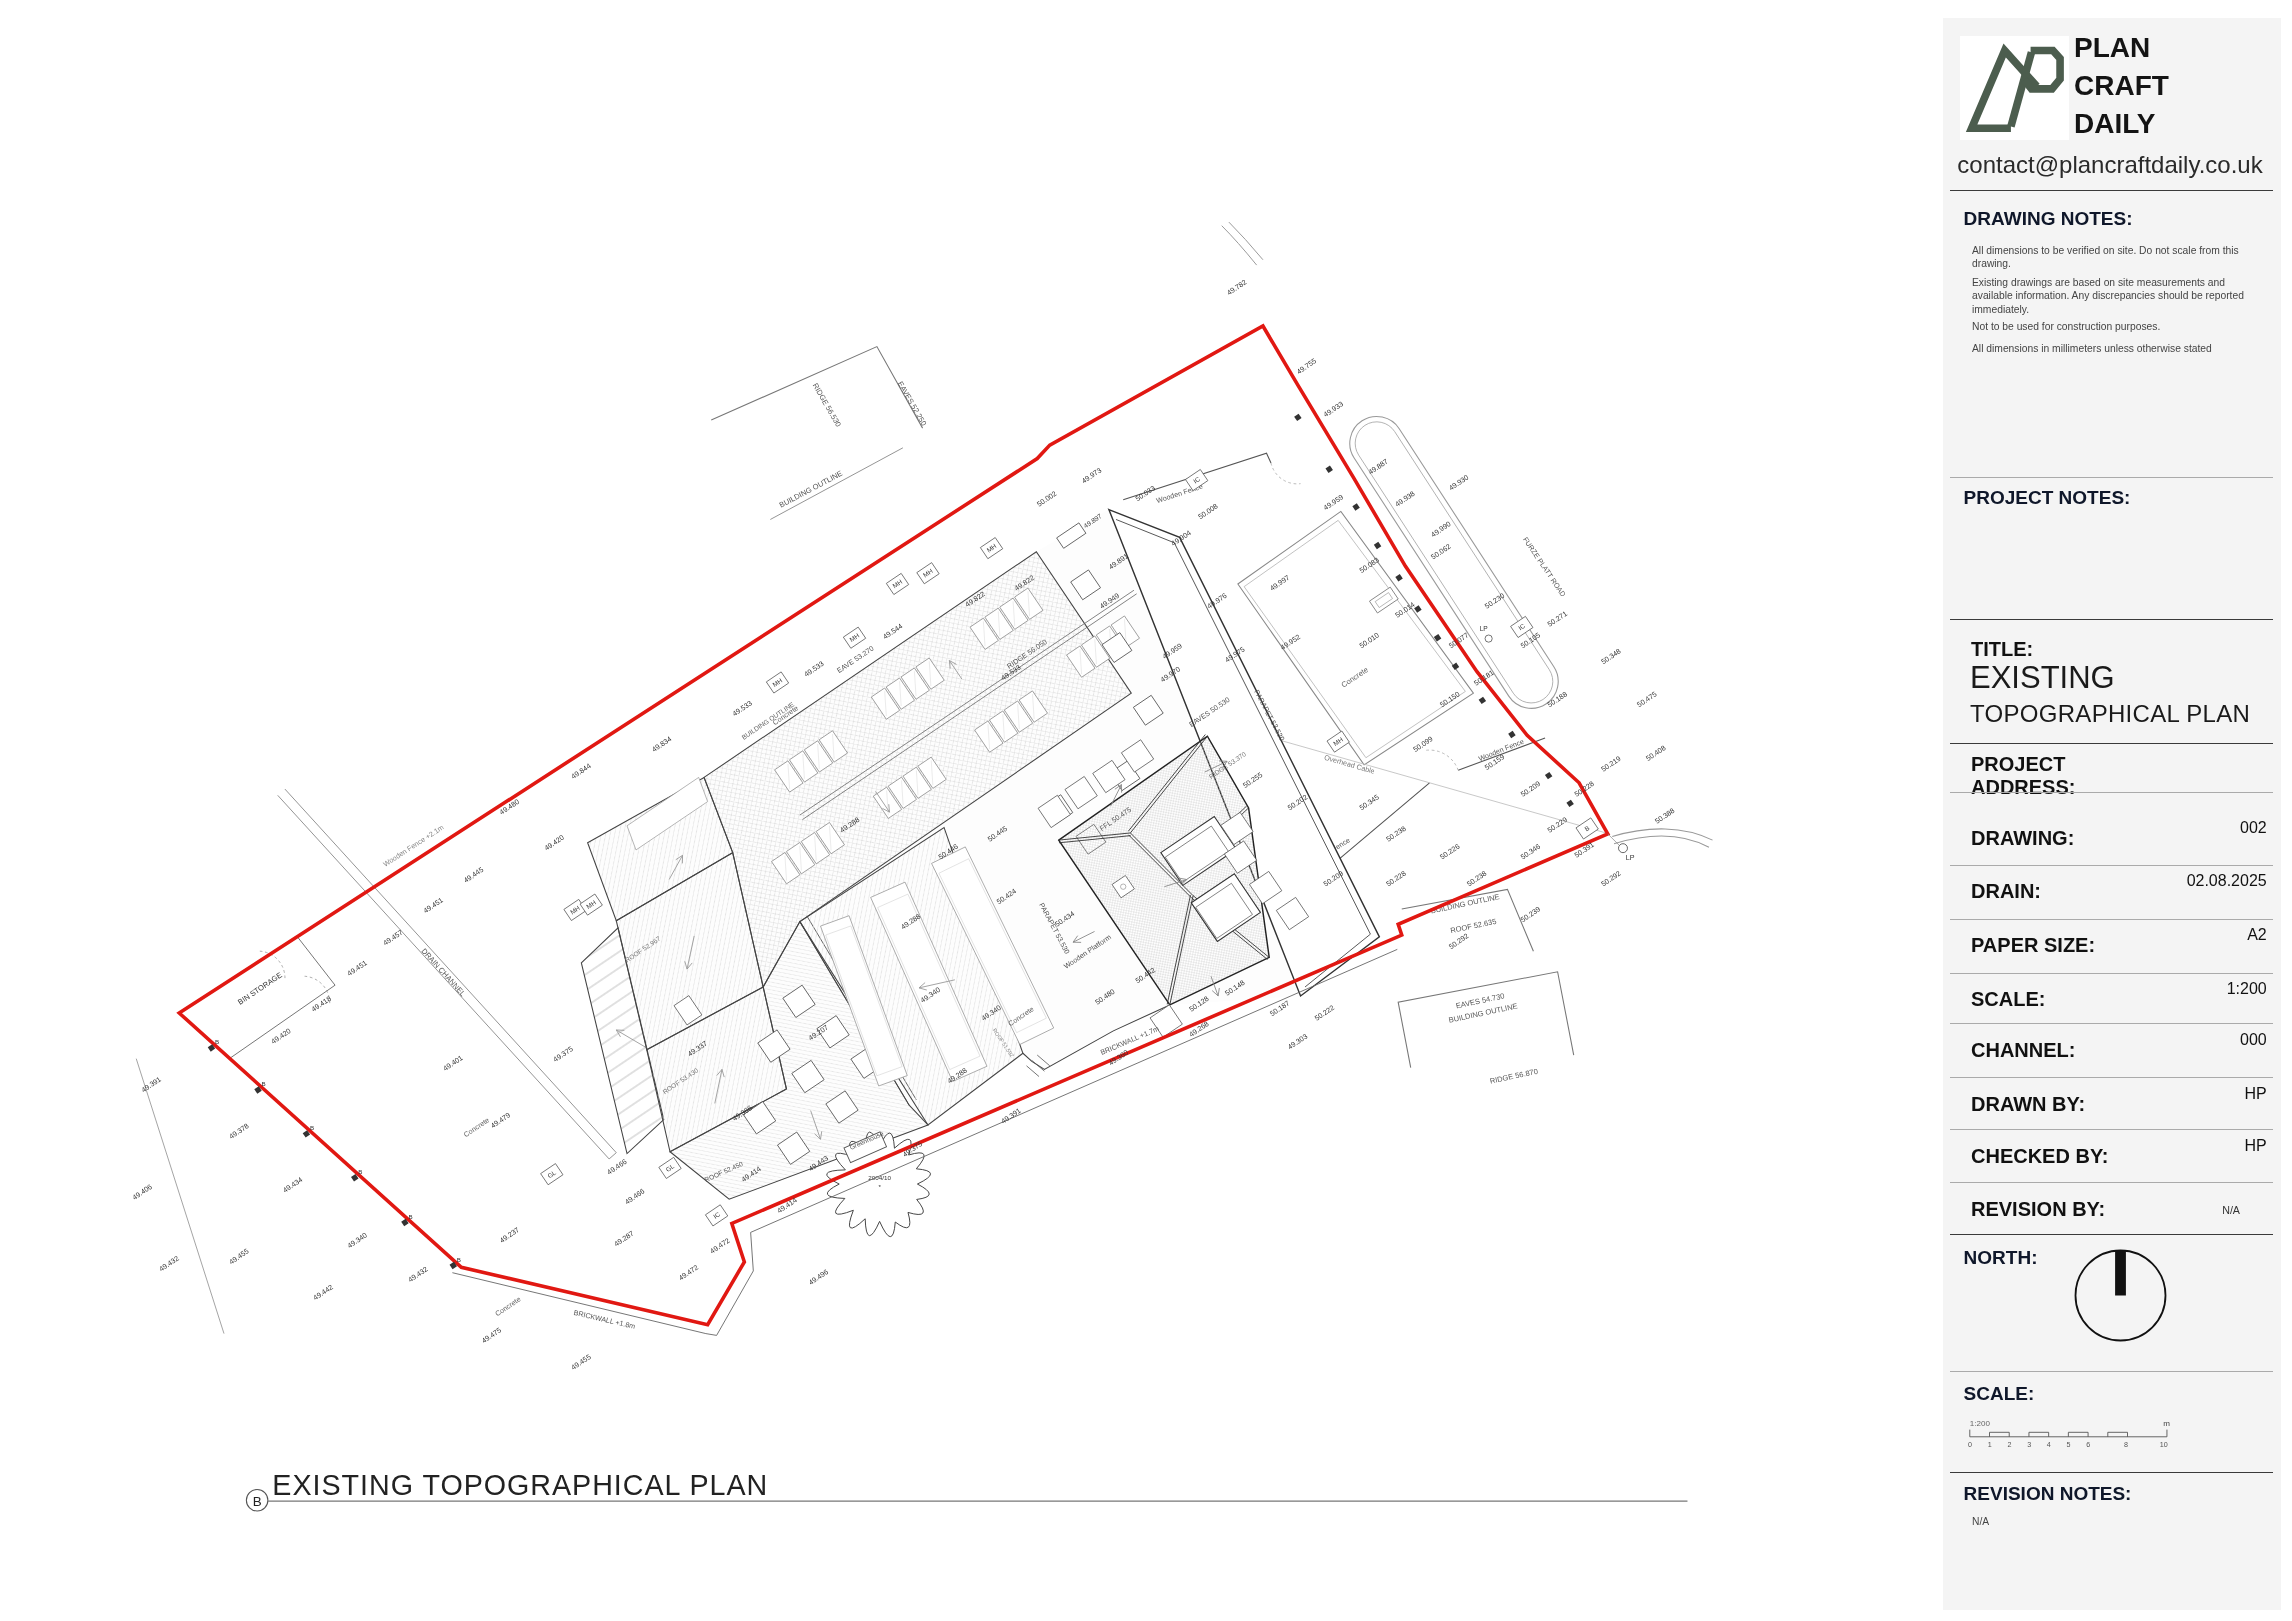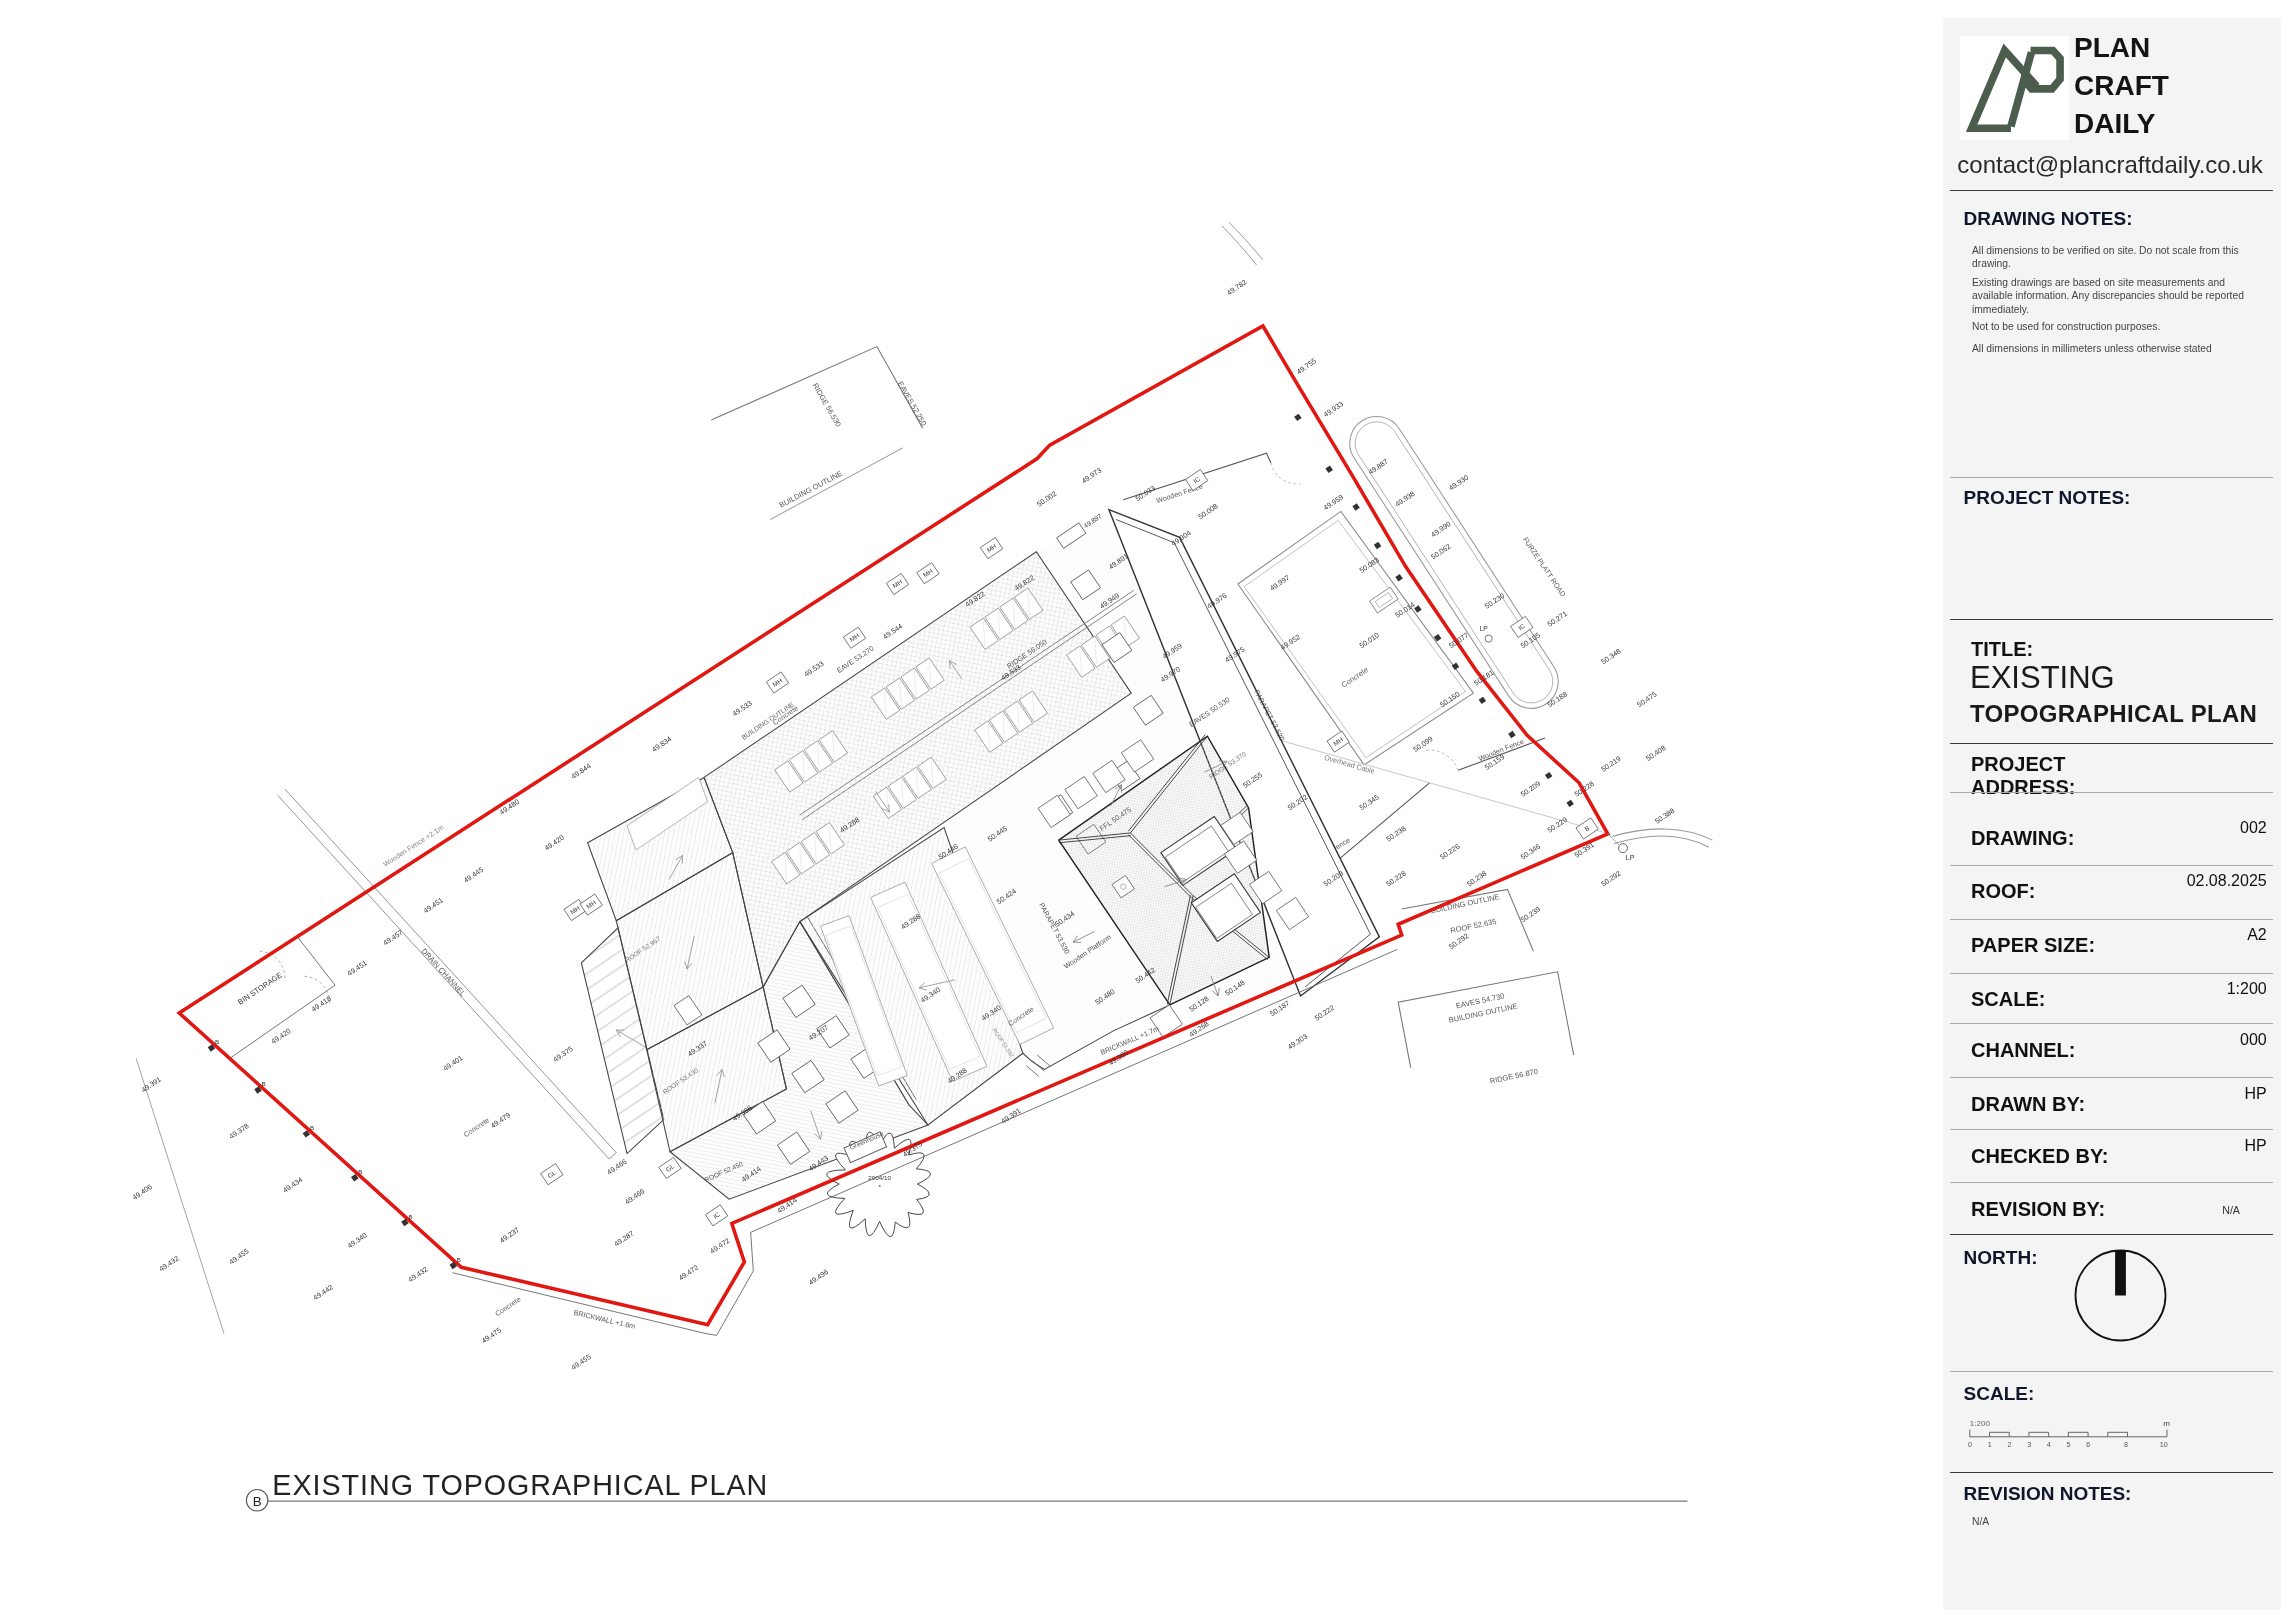--- a/index.html
+++ b/index.html
@@ -10,21 +10,21 @@
 #brand{position:absolute;left:131px;top:10.7px;font-size:28px;line-height:38px;font-weight:bold;color:#141414}
 #email{position:absolute;left:14.3px;top:133px;font-size:24px;color:#2a2a2a}
 .hr2{position:absolute;left:7.2px;width:323px;border-top:1.8px solid #3a3a3a}
 .hr1{position:absolute;left:7.2px;width:323px;border-top:0.9px solid #aaa}
 .h1{position:absolute;left:20.6px;font-size:19px;font-weight:bold;color:#0f172a}
 .h2{position:absolute;left:28px;font-size:20px;font-weight:bold;color:#111}
 .note{position:absolute;left:29px;width:278px;font-size:10.3px;line-height:13.4px;color:#444}
 .val{position:absolute;right:14.3px;font-size:16px;color:#111;text-align:left}
 .vals{position:absolute;right:41px;font-size:10.7px;color:#333}
 #title1{position:absolute;left:27px;top:642px;font-size:31px;font-weight:normal;color:#1a1a1a}
-#title2{position:absolute;left:27px;top:682px;font-size:24px;font-weight:bold;color:#1a1a1a;letter-spacing:0.3px}
+#title2{position:absolute;left:27px;top:682px;font-size:24px;font-weight:normal;color:#1a1a1a;letter-spacing:0.3px}
 #compass{position:absolute;left:128px;top:1228px}
 #sbar{position:absolute;left:25px;top:1399px}
 </style>
 </head>
 <body>
 <div id="plan">
 <svg width="2293" height="1622" viewBox="0 0 2560 1811" font-family="Liberation Sans, sans-serif">
 <defs>
 <pattern id="xh" width="7" height="7" patternUnits="userSpaceOnUse" patternTransform="rotate(-34)">
  <path d="M0,7 L7,0 M0,0 L7,7" stroke="#d4d4d4" stroke-width="0.6" fill="none"></path>
@@ -597,21 +597,21 @@
   <div id="title1">EXISTING</div>
   <div id="title2">TOPOGRAPHICAL PLAN</div>
   <div class="hr2" style="top:725px"></div>
 
   <div class="h2" style="top:735px">PROJECT<br>ADDRESS:</div>
   <div class="hr1" style="top:774px"></div>
 
   <div class="h2" style="top:809px">DRAWING:</div>
     <div class="val" style="top:801px">002</div>
   <div class="hr1" style="top:847px"></div>
-  <div class="h2" style="top:862px">ROOF:</div>
+  <div class="h2" style="top:862px">DRAIN:</div>
     <div class="val" style="top:854px">02.08.2025</div>
   <div class="hr1" style="top:901px"></div>
   <div class="h2" style="top:916px">PAPER SIZE:</div>
     <div class="val" style="top:908px">A2</div>
   <div class="hr1" style="top:955px"></div>
   <div class="h2" style="top:970px">SCALE:</div>
     <div class="val" style="top:962px">1:200</div>
   <div class="hr1" style="top:1005px"></div>
   <div class="h2" style="top:1021px">CHANNEL:</div>
     <div class="val" style="top:1013px">000</div>

